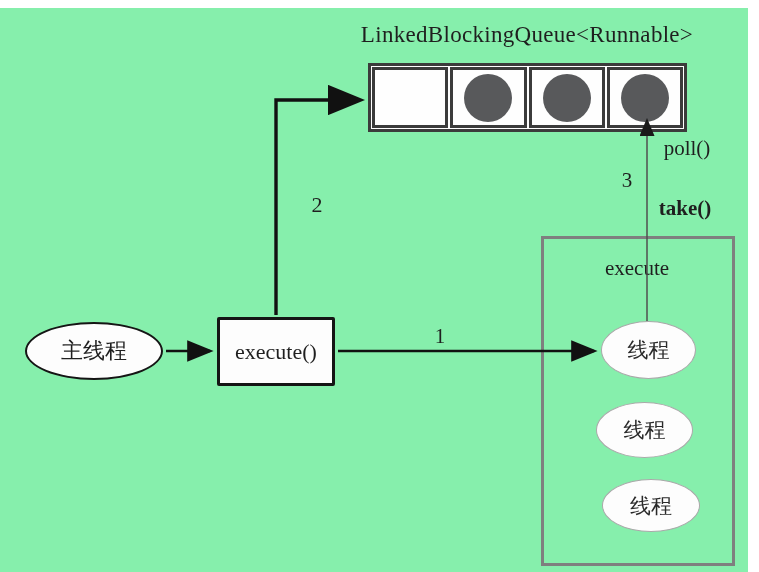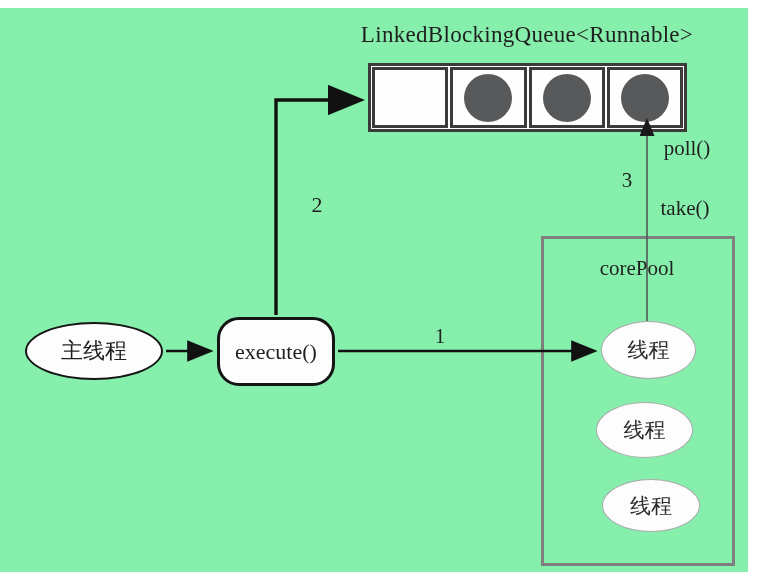--- a/index.html
+++ b/index.html
@@ -29,21 +29,21 @@
 
   
   #main-thread{
     left:25px;top:314px;width:138px;height:58px;box-sizing:border-box;
     border:2.6px solid #151515;border-radius:50%;font-size:22px;background:#fdfdfd;text-align:center;
   }
 
   
   #execute-box{
     left:217px;top:309px;width:118px;height:69px;box-sizing:border-box;
-    border:3px solid #151515;border-radius:22px;font-size:22px;background:#fdfdfd;
+    border:3px solid #151515;border-radius:2px;font-size:22px;background:#fdfdfd;
   }
 
   
   #core-pool{
     left:541px;top:228px;width:194px;height:330px;box-sizing:border-box;
     border:3px solid #7f7f7f;background:transparent;
   }
   #core-pool-label{left:637px;top:260px;font-size:21px;}
   .thread-ellipse{
     box-sizing:border-box;border:1.5px solid #a9a9a9;border-radius:50%;
@@ -51,21 +51,21 @@
   }
   #thread-1{left:601px;top:313px;width:95px;height:58px;}
   #thread-2{left:596px;top:394px;width:97px;height:56px;}
   #thread-3{left:602px;top:471px;width:98px;height:53px;}
 
   
   #lbl-step1{left:440px;top:328px;font-size:21px;}
   #lbl-step2{left:317px;top:197px;font-size:22px;}
   #lbl-step3{left:627px;top:172px;font-size:21px;}
   #lbl-poll{left:687px;top:140px;font-size:21px;}
-  #lbl-take{left:685px;top:200px;font-size:21px;}
+  #lbl-take{left:685px;top:200px;font-size:21px;font-weight:bold;}
 
   #wires{position:absolute;left:0;top:0;width:759px;height:572px;pointer-events:none;}
 </style>
 </head>
 <body>
 
 <div id="stage">
 
   <div id="title" class="label">LinkedBlockingQueue&lt;Runnable&gt;</div>
 
@@ -84,21 +84,21 @@
 
   <div id="main-thread" class="abs center-txt">
     <span>主线程</span>
   </div>
 
   <div id="execute-box" class="abs center-txt">
     <span>execute()</span>
   </div>
 
   <div id="core-pool" class="abs"></div>
-  <div id="core-pool-label" class="label">corePool</div>
+  <div id="core-pool-label" class="label">execute</div>
 
   <div id="thread-1" class="abs center-txt thread-ellipse">
     <span>线程</span>
   </div>
   <div id="thread-2" class="abs center-txt thread-ellipse">
     <span>线程</span>
   </div>
   <div id="thread-3" class="abs center-txt thread-ellipse">
     <span>线程</span>
   </div>

